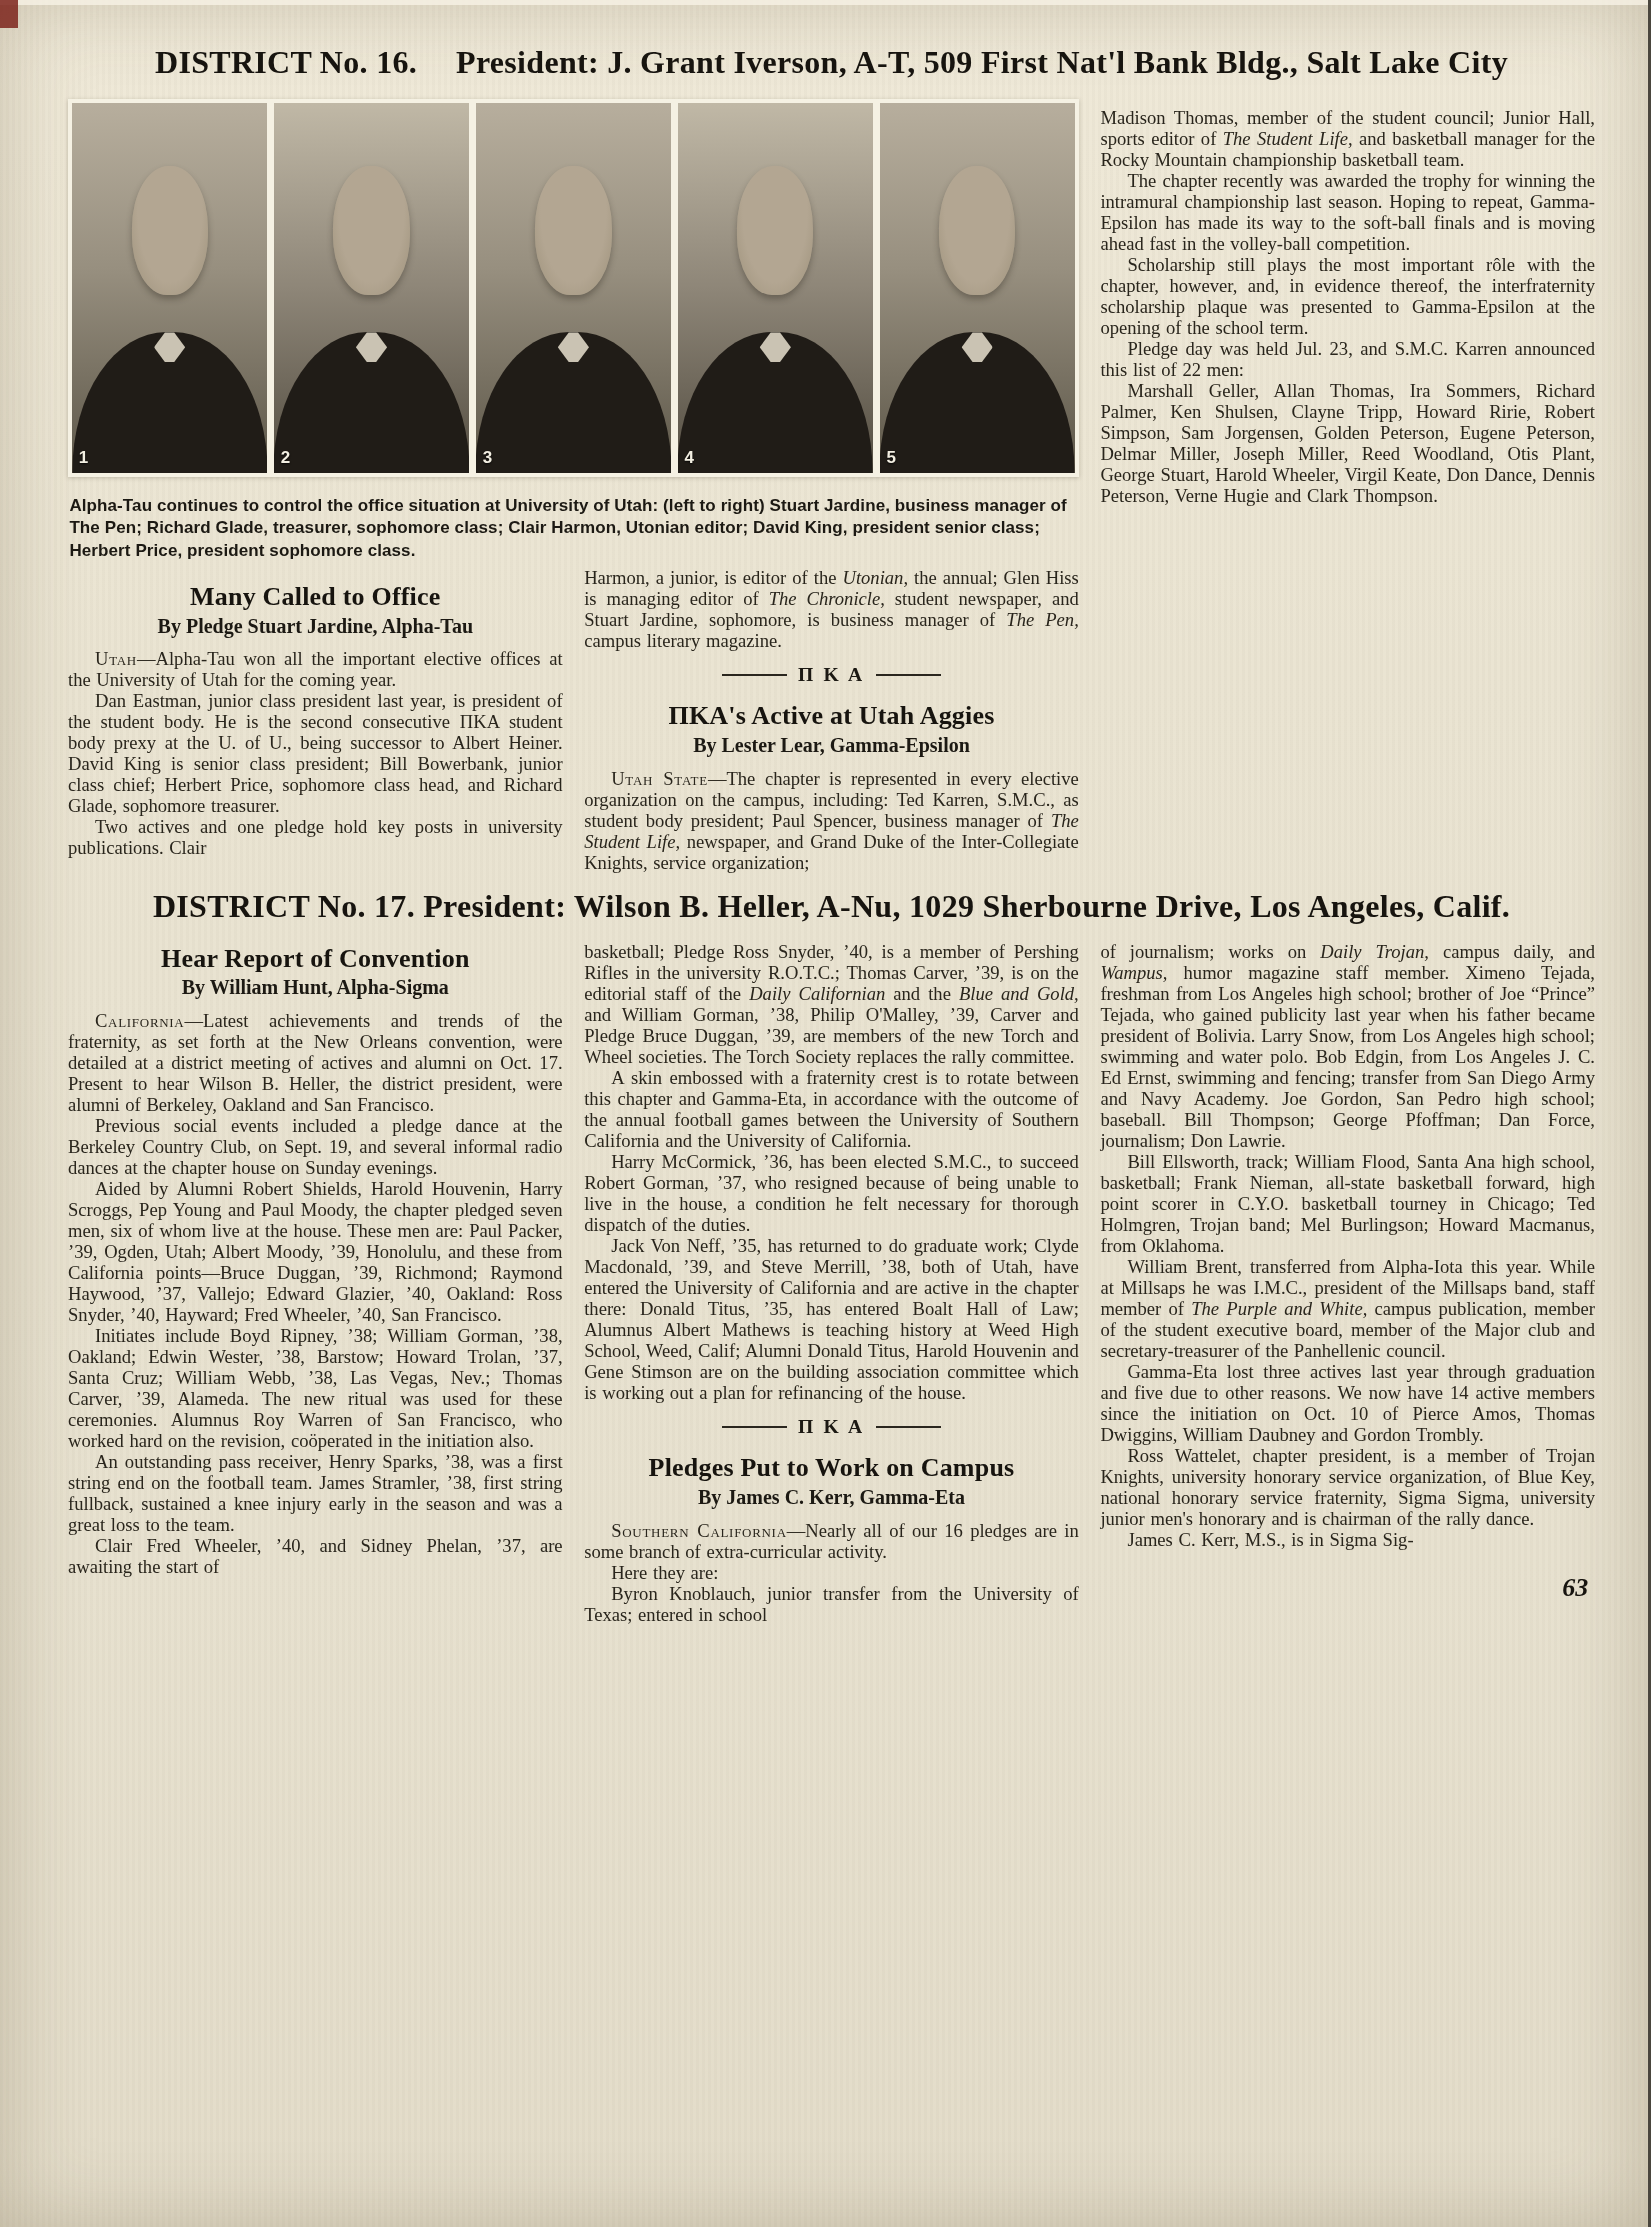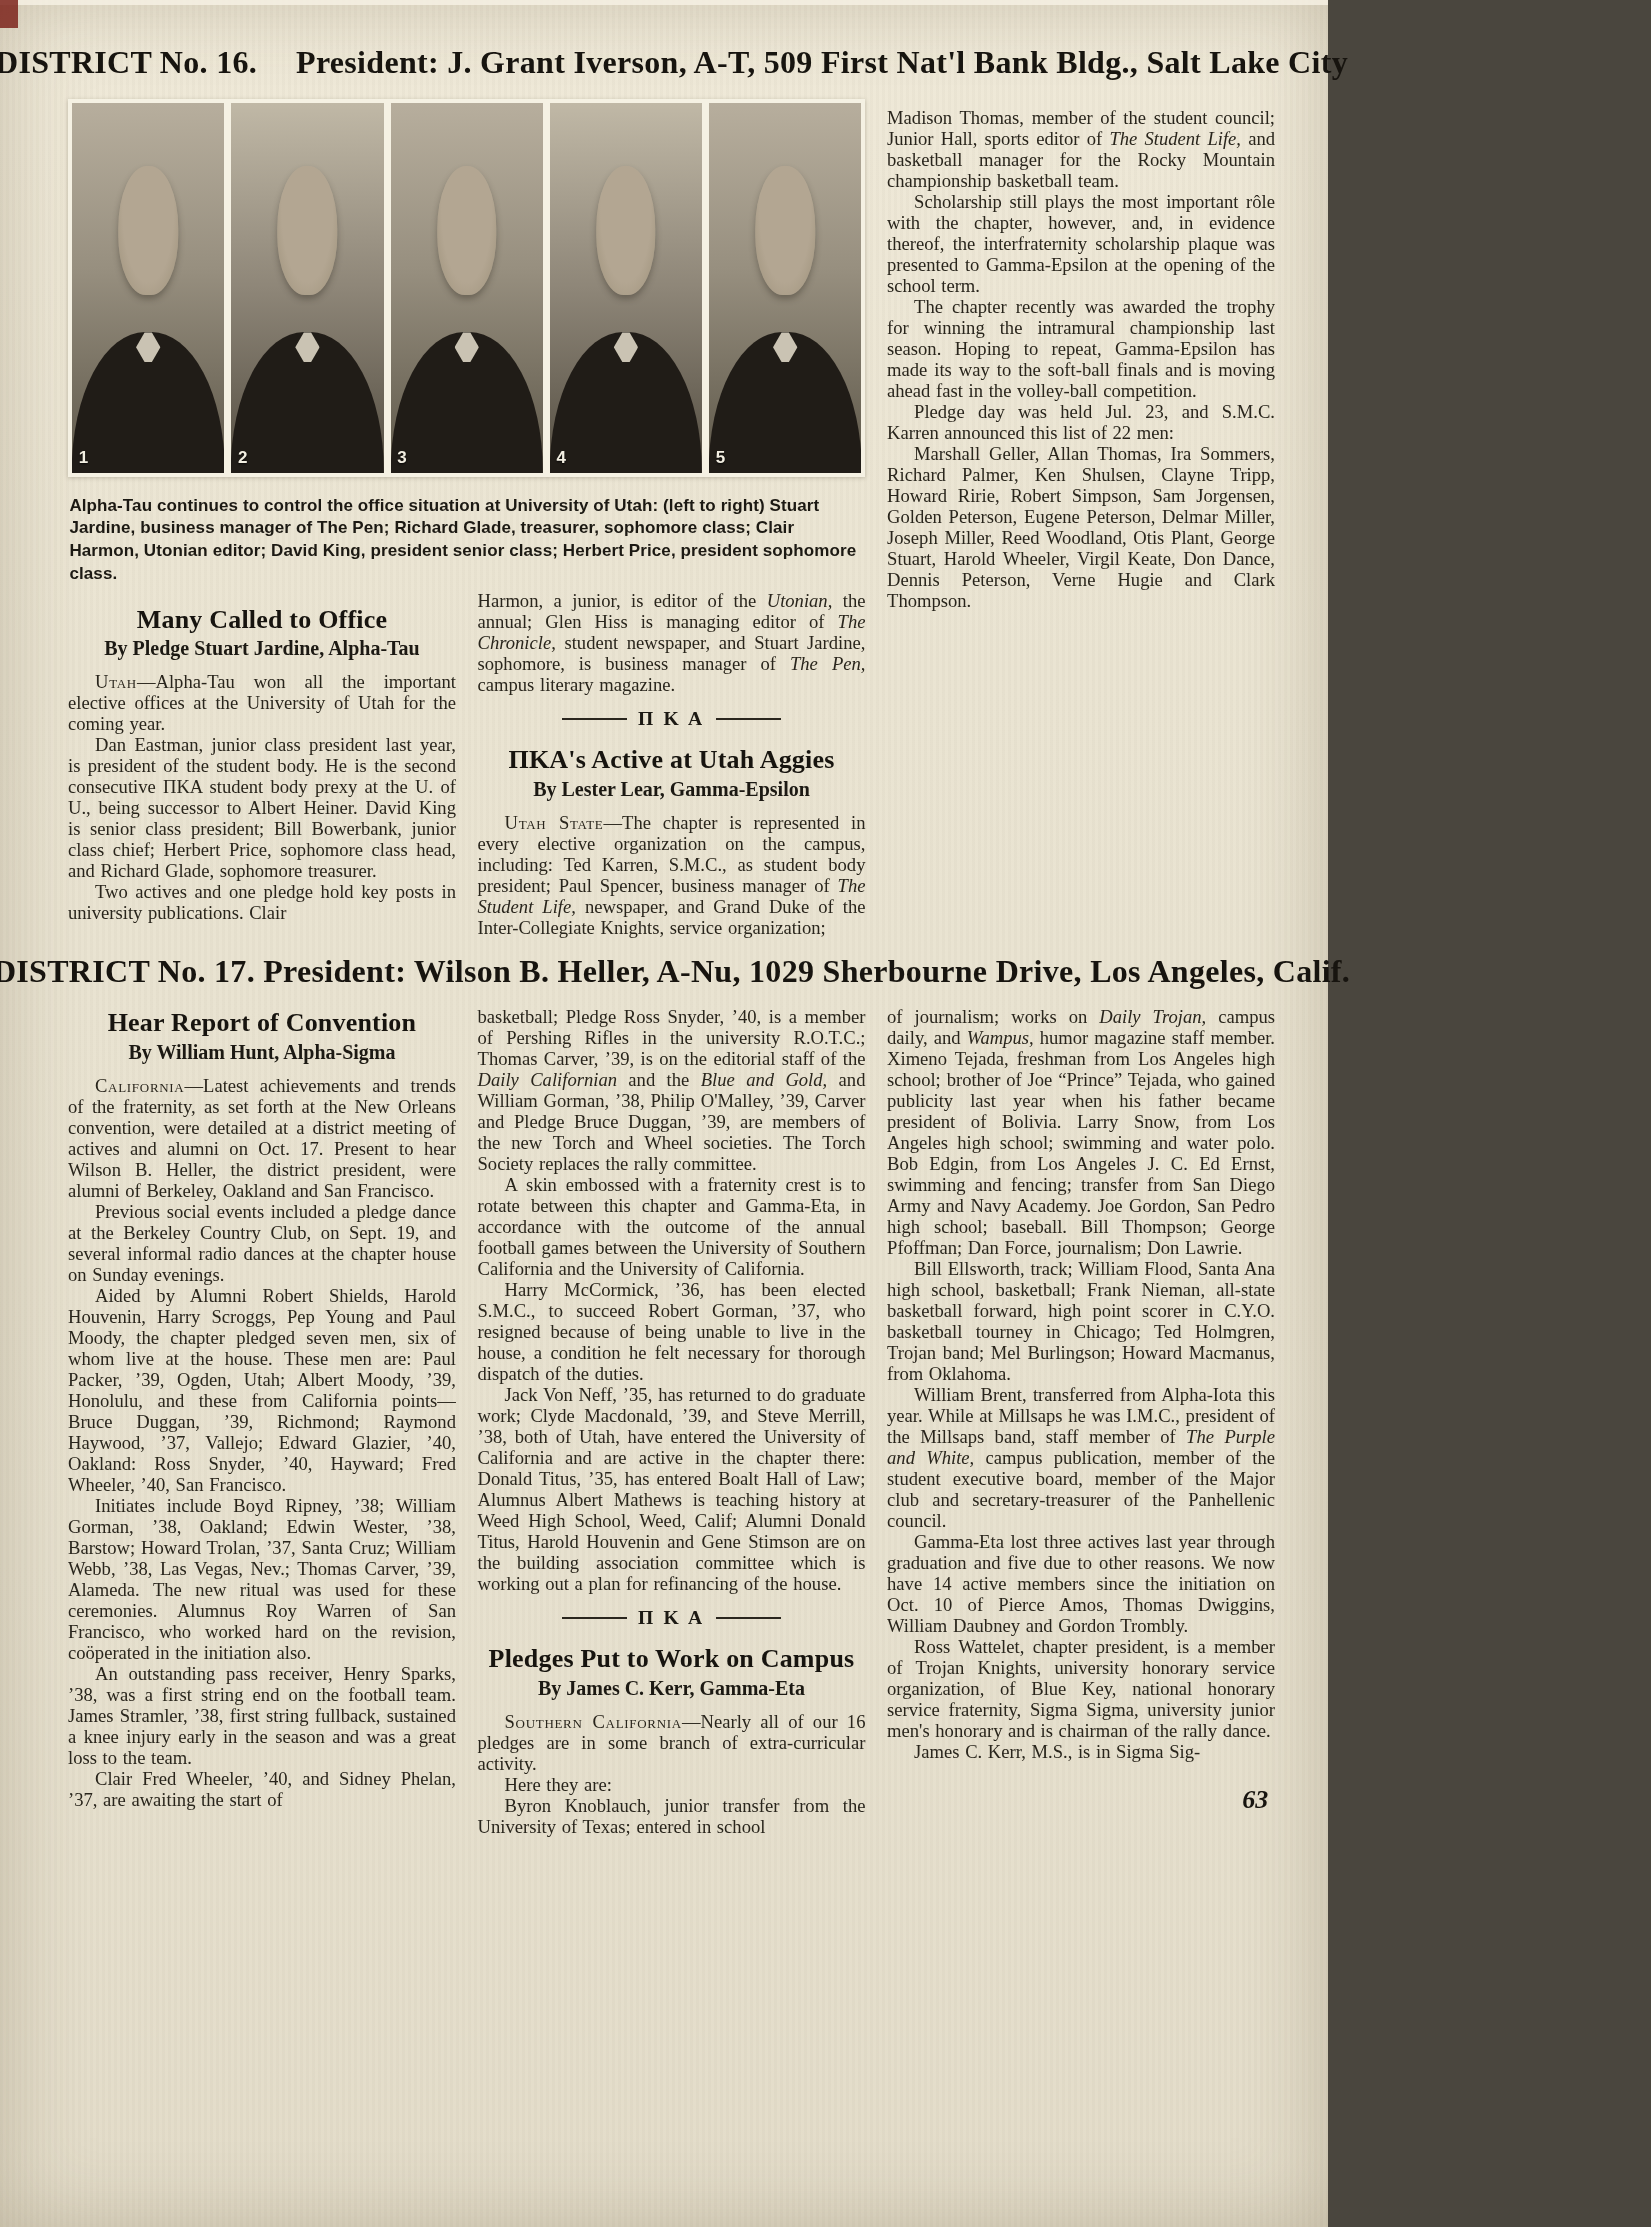--- a/index.html
+++ b/index.html
@@ -1,18 +1,18 @@
 <!DOCTYPE html>
 <html style="font-size:10.8px"><head>
 <meta charset="utf-8">
 <style>
   html,body{margin:0;padding:0;background:#4a463e;}
   .page{
     position:relative;
-    width:1328px;
+    width:1648px;
     min-height:2227px;
     box-sizing:border-box;
     background:
       repeating-linear-gradient(90deg, rgba(60,50,30,0.022) 0 2.7px, rgba(0,0,0,0) 2.7px 6px),
       linear-gradient(180deg,#efe9d8 0%, #eae4d2 30%, #e7e1cf 70%, #e3dcc9 100%);
     box-shadow: inset 0 0 81px rgba(90,75,45,0.25);
     padding:39px 53px 24px 68px;
     font-family:"Liberation Serif", serif;
     color:#262219;
   }
@@ -174,22 +174,22 @@
       <h2 class="article-title">ΠΚΑ's Active at Utah Aggies</h2>
       <h3 class="byline">By Lester Lear, Gamma-Epsilon</h3>
       <div>
           <p><span class="sc">Utah State</span>—The chapter is represented in every elective organization on the campus, including: Ted Karren, S.M.C., as student body president; Paul Spencer, business manager of <span class="it">The Student Life,</span> newspaper, and Grand Duke of the Inter-Collegiate Knights, service organization;</p>
         </div>
     </div>
 
     <div class="col d16c3">
       <div>
           <p class="no-indent">Madison Thomas, member of the student council; Junior Hall, sports editor of <span class="it">The Student Life,</span> and basketball manager for the Rocky Mountain championship basketball team.</p>
+          <p>The chapter recently was awarded the trophy for winning the intramural championship last season. Hoping to repeat, Gamma-Epsilon has made its way to the soft-ball finals and is moving ahead fast in the volley-ball competition.</p>
           <p>Scholarship still plays the most important rôle with the chapter, however, and, in evidence thereof, the interfraternity scholarship plaque was presented to Gamma-Epsilon at the opening of the school term.</p>
-          <p>The chapter recently was awarded the trophy for winning the intramural championship last season. Hoping to repeat, Gamma-Epsilon has made its way to the soft-ball finals and is moving ahead fast in the volley-ball competition.</p>
           <p>Pledge day was held Jul. 23, and S.M.C. Karren announced this list of 22 men:</p>
           <p>Marshall Geller, Allan Thomas, Ira Sommers, Richard Palmer, Ken Shulsen, Clayne Tripp, Howard Ririe, Robert Simpson, Sam Jorgensen, Golden Peterson, Eugene Peterson, Delmar Miller, Joseph Miller, Reed Woodland, Otis Plant, George Stuart, Harold Wheeler, Virgil Keate, Don Dance, Dennis Peterson, Verne Hugie and Clark Thompson.</p>
         </div>
     </div>
   </section>
 
   <header class="d-header single d17-h">
     <span>DISTRICT No. 17. President: Wilson B. Heller, A-Nu, 1029 Sherbourne Drive, Los Angeles, Calif.</span>
   </header>
 

